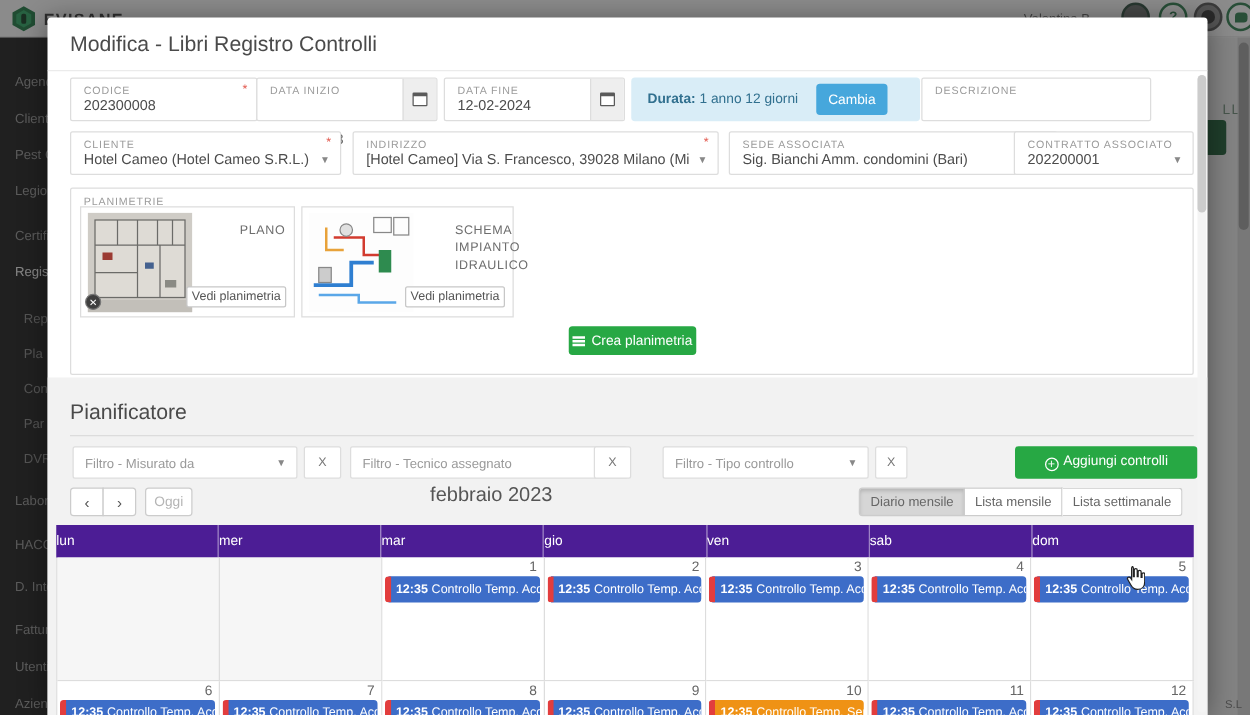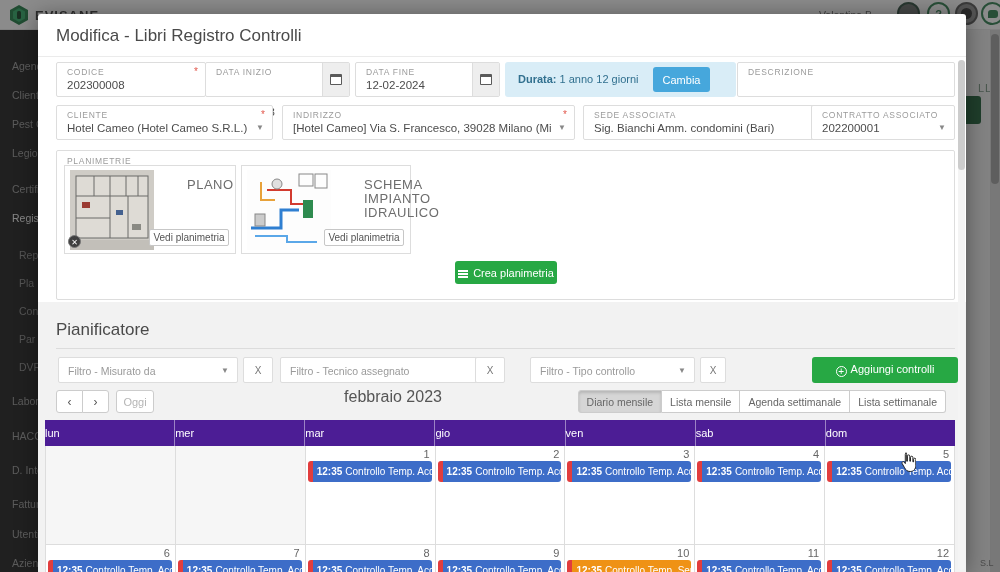--- a/index.html
+++ b/index.html
@@ -49,21 +49,21 @@
 
   .durata { position:absolute; left:467px; top:48px; width:231px; height:35px; background:#d9edf7; border-radius:3px; }
   .durata .dtext { position:absolute; left:13px; top:11px; font-size:11px; color:#31708f; white-space:nowrap; }
   .durata .dtext b { font-weight:bold; }
   .btn-cambia { position:absolute; left:148px; top:5px; width:57px; height:25px; background:#46a7dc; border:none; border-radius:3px; color:#fff; font-size:11px; font-family:inherit; }
 
   .plan-panel { position:absolute; left:18px; top:136px; width:899px; height:150px; border:1px solid #ddd; border-radius:2px; background:#fff; }
   .plan-lbl { position:absolute; left:10px; top:5px; font-size:8.5px; letter-spacing:.7px; color:#9b9b9b; }
   .plan-card { position:absolute; top:14px; height:89px; border:1px solid #ddd; background:#fff; }
   .pc-img { position:absolute; left:5px; top:4px; width:84px; height:80px; overflow:hidden; }
-  .pc-title { position:absolute; left:90px; right:2px; top:12px; font-size:13px; letter-spacing:.5px; color:#6d6d6d; text-align:right; line-height:14px;padding-left:32px; }
+  .pc-title { position:absolute; left:90px; right:2px; top:12px; font-size:10px; letter-spacing:.5px; color:#6d6d6d; text-align:center; line-height:14px;padding-left:32px; }
   .pc-btn { position:absolute; right:6px; bottom:7px; width:80px; height:17px; background:#fff; border:1px solid #c7c7c7; border-radius:2px; font-size:10px; color:#555; font-family:inherit; }
   .pc-x { position:absolute; left:3px; bottom:5px; width:13px; height:13px; border-radius:50%; background:#3f3f3f; color:#fff; font-size:8px; line-height:13px; text-align:center; border:1px solid #777; }
   .btn-green { background:#27a844; border:none; border-radius:3px; color:#fff; font-size:11px; font-family:inherit; }
   .btn-crea { position:absolute; left:417px; top:247px; width:102px; height:23px; }
   .list-ico { display:inline-block; width:10px; height:8px; border-top:2px solid #fff; border-bottom:2px solid #fff; background:linear-gradient(#fff,#fff) center/10px 2px no-repeat; margin-right:5px; vertical-align:middle; }
 
   .section-gray { position:absolute; left:0; top:288px; width:100%; bottom:0; background:#f2f2f2; }
   .p-heading { position:absolute; left:18px; top:306px; font-size:17px; color:#4a4a4a; }
   .p-divider { position:absolute; left:18px; top:334px; width:899px; height:1px; background:#dcdcdc; }
 
@@ -173,21 +173,21 @@
       <span class="lbl">DATA FINE</span>
       <span class="val" style="right:30px;">12-02-2024</span>
       <span class="addon">
           <span class="cal-ico"></span>
         </span>
     </div>
     <div class="durata">
       <span class="dtext"><b>Durata:</b> <span>1 anno 12 giorni</span></span>
       <button class="btn-cambia">Cambia</button>
     </div>
-    <div class="field" style="left:699px; top:48px; width:218px;">
+    <div class="field" style="left:699px; top:48px; width:184px;">
       <span class="lbl">DESCRIZIONE</span>
       <span class="val"></span>
     </div>
 
     <div class="field" style="left:18px; top:91px; width:217px;">
       <span class="lbl">CLIENTE</span>
       <span class="val">Hotel Cameo (Hotel Cameo S.R.L.)</span>
       <span class="req">*</span>
       <span class="caret">▼</span>
     </div>
@@ -270,21 +270,20 @@
       </div>
     <button class="btn-green btn-add"><span class="plus-ico">+</span><span>Aggiungi controlli</span></button>
 
     <button class="nav-btn btn-prev">‹</button>
     <button class="nav-btn btn-next">›</button>
     <button class="nav-btn btn-oggi">Oggi</button>
     <div class="month-title">febbraio 2023</div>
     <div class="views" id="views">
         <button class="view-btn active">Diario mensile</button>
         <button class="view-btn">Lista mensile</button>
-        <button class="view-btn">Agenda settimanale</button>
         <button class="view-btn">Lista settimanale</button>
       </div>
 
     <div class="calendar">
       <div class="cal-hrow" id="calHead">
           <div class="cal-hcell">lun</div>
           <div class="cal-hcell">mer</div>
           <div class="cal-hcell">mar</div>
           <div class="cal-hcell">gio</div>
           <div class="cal-hcell">ven</div>

